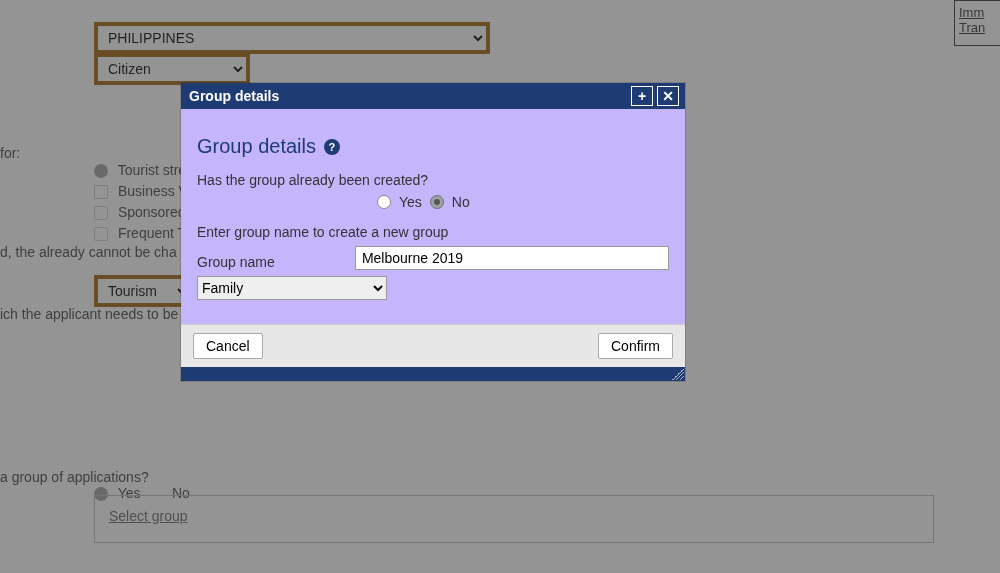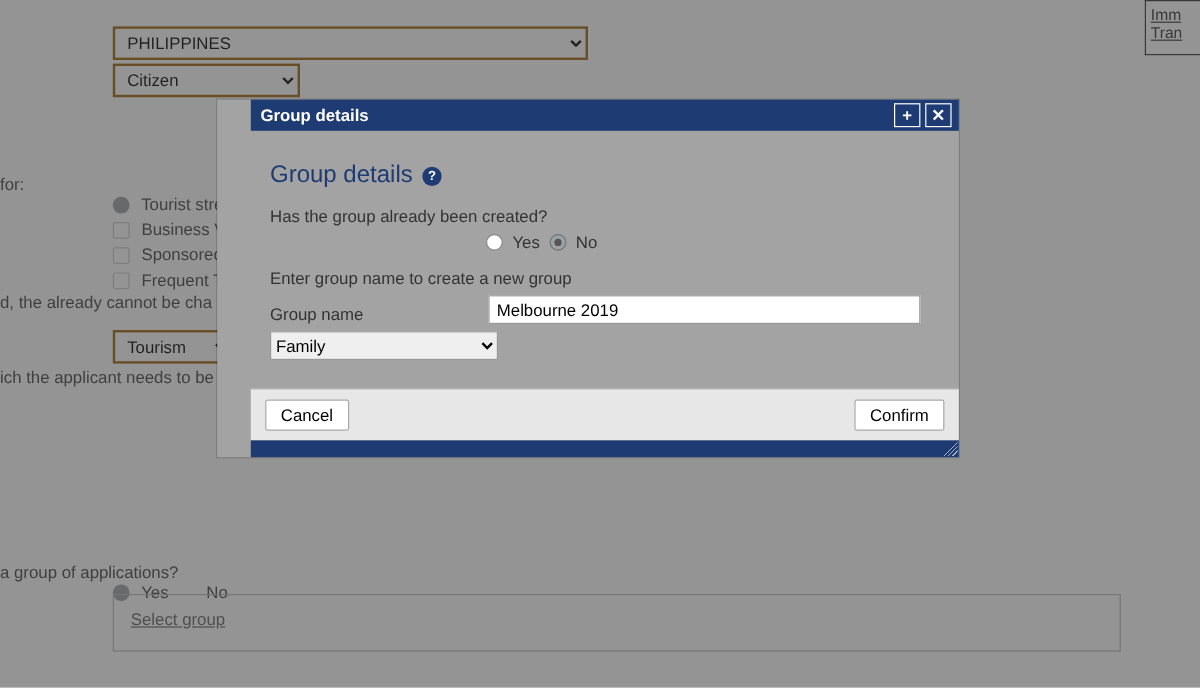--- a/index.html
+++ b/index.html
@@ -16,21 +16,21 @@
   }
   
   .bg {
     position: absolute;
     top: 0; left: 0;
     width: 1000px; height: 573px;
     padding: 0;
   }
   .bg select.big-select {
     position: absolute;
-    border: 2px solid #a16207;
+    border: 4px solid #a16207;
     background: #fff;
     font-size: 14px;
     padding: 3px 6px;
     -webkit-appearance: menulist;
   }
   .bg .radiodot {
     display: inline-block;
     width: 14px; height: 14px;
     border-radius: 50%;
     background: #9ea1a4;
@@ -73,24 +73,23 @@
     position: absolute;
     top: 0; left: 0; width: 1000px; height: 573px;
     background: rgba(60, 60, 60, 0.55);
   }
 
   
   .modal {
     position: absolute;
     left: 181px;
     top: 83px;
-    width: 618px;
-    background: #a3a3a3;
+    width: 504px;
+    background: #c4b5fd;
     box-shadow: 0 0 0 1px rgba(0,0,0,0.15);
-    padding-left: 28px;
   }
   .modal-titlebar {
     background: #1f3b73;
     color: #fff;
     height: 26px;
     display: flex;
     align-items: center;
     padding: 0 6px 0 8px;
     font-weight: bold;
     font-size: 14px;

